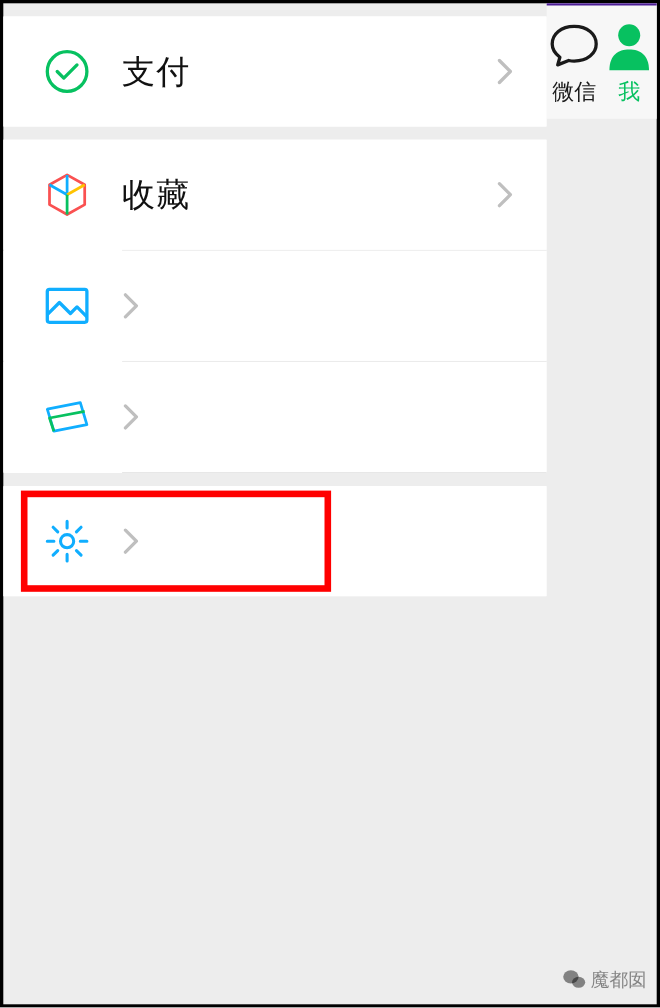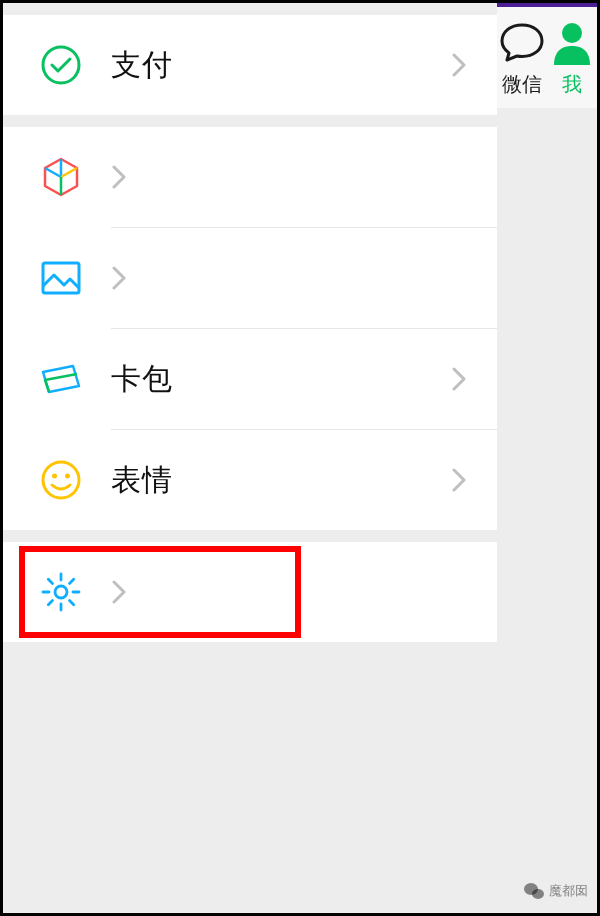--- a/index.html
+++ b/index.html
@@ -66,21 +66,21 @@
     }
     .highlight-box {
       position: absolute;
       border: 6px solid #ff0000;
       pointer-events: none;
       z-index: 10;
     }
     .tabbar {
       height: 105px;
       background: #f7f7f7;
-      border-top: 4px solid #4c1d95;
+      border-top: 2px solid #4c1d95;
       display: flex;
     }
     .tab {
       flex: 1;
       display: flex;
       flex-direction: column;
       align-items: center;
       justify-content: center;
       gap: 4px;
       position: relative;
@@ -105,24 +105,23 @@
       height: 16px;
       background: #fa5151;
       border-radius: 50%;
       border: 2px solid #f7f7f7;
     }
     .watermark {
       position: absolute;
       right: 12px;
       bottom: 14px;
       display: flex;
-      align-items: center;
       gap: 4px;
       color: rgba(0,0,0,0.45);
-      font-size: 13px;
+      font-size: 17px;
       z-index: 50;
     }
     .watermark .wicon {
       width: 22px; height: 22px;
       display:flex; align-items:center; justify-content:center;
     }
   </style>
 </head>
 <body>
 
@@ -150,20 +149,21 @@
     <div class="section">
       <div class="row">
         <div class="icon-wrap">
           <svg width="40" height="44" viewBox="0 0 40 44">
             <path d="M20 4 L36 13 L36 31 L20 40 L4 31 L4 13 Z" fill="none" stroke="#fa5151" stroke-width="2.5" stroke-linejoin="round"></path>
             <path d="M20 4 L20 22 L4 13" fill="none" stroke="#10aeff" stroke-width="2.5" stroke-linejoin="round"></path>
             <path d="M20 22 L36 13" fill="none" stroke="#ffc300" stroke-width="2.5" stroke-linejoin="round"></path>
             <path d="M20 22 L20 40" fill="none" stroke="#07c160" stroke-width="2.5"></path>
           </svg>
         </div>
+        <div class="label">收藏</div>
         <div class="chevron">
           <svg width="14" height="24" viewBox="0 0 14 24">
               <path d="M2 2 L12 12 L2 22" fill="none" stroke="#bfbfbf" stroke-width="3" stroke-linecap="round" stroke-linejoin="round"></path>
             </svg>
         </div>
       </div>
       <div class="divider"></div>
 
       <div class="row">
         <div class="icon-wrap">
@@ -180,45 +180,28 @@
       </div>
       <div class="divider"></div>
 
       <div class="row">
         <div class="icon-wrap">
           <svg width="44" height="34" viewBox="0 0 44 34">
             <path d="M4 10 L34 4 L40 24 L10 30 Z" fill="none" stroke="#10aeff" stroke-width="2.5" stroke-linejoin="round"></path>
             <path d="M10 30 L6 18 L38 12" fill="none" stroke="#07c160" stroke-width="2.5" stroke-linejoin="round"></path>
           </svg>
         </div>
-        <div class="label">卡包</div>
         <div class="chevron">
           <svg width="14" height="24" viewBox="0 0 14 24">
               <path d="M2 2 L12 12 L2 22" fill="none" stroke="#bfbfbf" stroke-width="3" stroke-linecap="round" stroke-linejoin="round"></path>
             </svg>
         </div>
       </div>
       <div class="divider"></div>
 
-      <div class="row">
-        <div class="icon-wrap">
-          <svg width="42" height="42" viewBox="0 0 42 42">
-            <circle cx="21" cy="21" r="18" fill="none" stroke="#ffc300" stroke-width="3"></circle>
-            <circle cx="14.5" cy="17" r="2.5" fill="#ffc300"></circle>
-            <circle cx="27.5" cy="17" r="2.5" fill="#ffc300"></circle>
-            <path d="M12 26 Q21 34 30 26" fill="none" stroke="#ffc300" stroke-width="3" stroke-linecap="round"></path>
-          </svg>
-        </div>
-        <div class="label">表情</div>
-        <div class="chevron">
-          <svg width="14" height="24" viewBox="0 0 14 24">
-              <path d="M2 2 L12 12 L2 22" fill="none" stroke="#bfbfbf" stroke-width="3" stroke-linecap="round" stroke-linejoin="round"></path>
-            </svg>
-        </div>
-      </div>
     </div>
 
     <div class="section" style="position:relative;">
       <div class="row">
         <div class="icon-wrap">
           <svg width="42" height="42" viewBox="0 0 42 42">
             <circle cx="21" cy="21" r="6" fill="none" stroke="#10aeff" stroke-width="2.8"></circle>
             <g stroke="#10aeff" stroke-width="2.8" fill="none">
               <path d="M21 3 L21 9 M21 33 L21 39 M3 21 L9 21 M33 21 L39 21 M8.3 8.3 L12.5 12.5 M29.5 29.5 L33.7 33.7 M33.7 8.3 L29.5 12.5 M12.5 29.5 L8.3 33.7" stroke-linecap="round"></path>
             </g>

